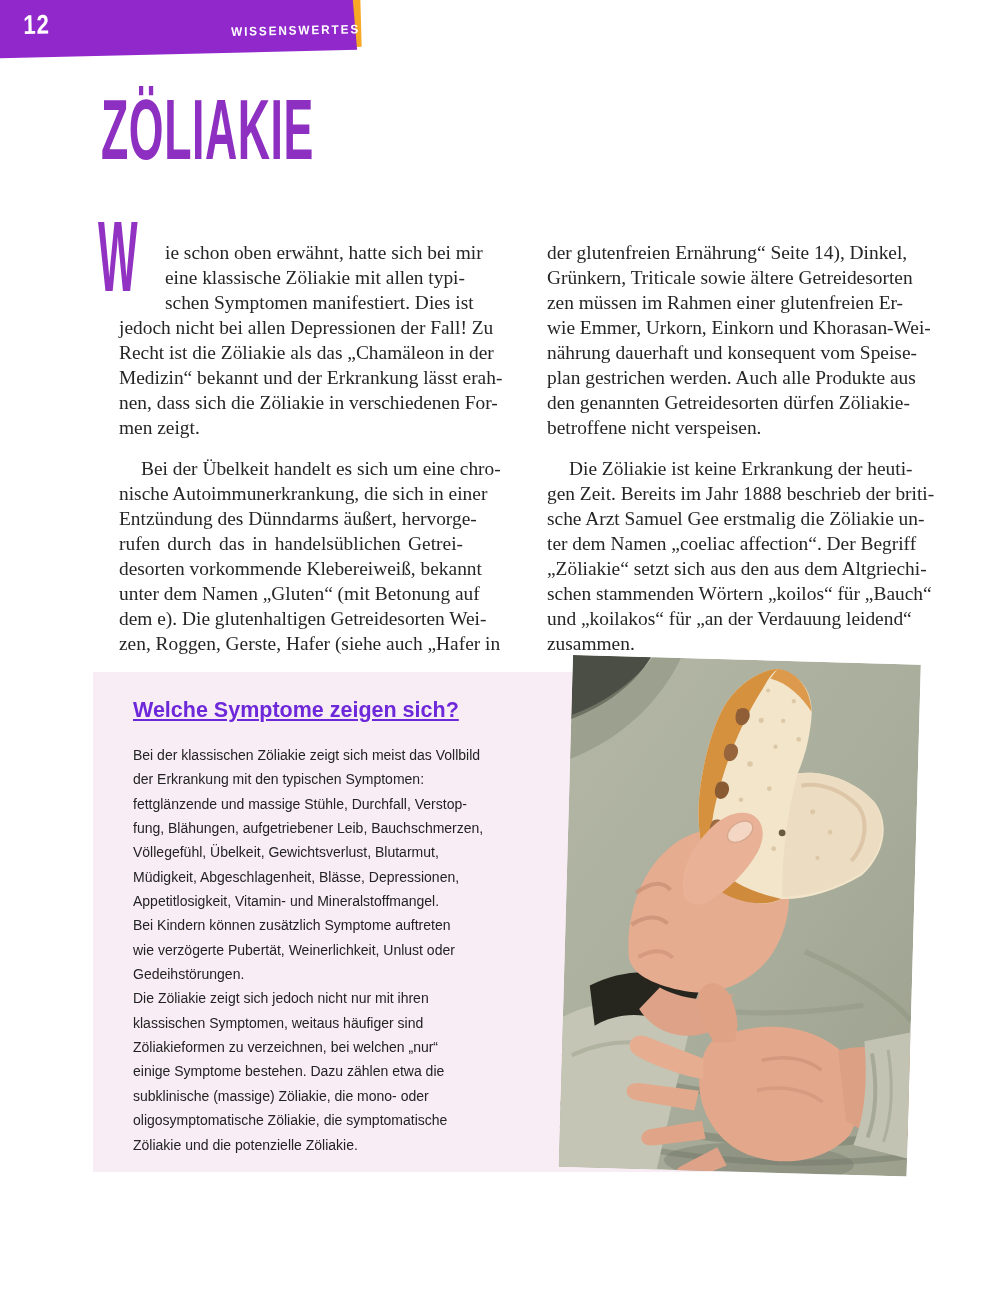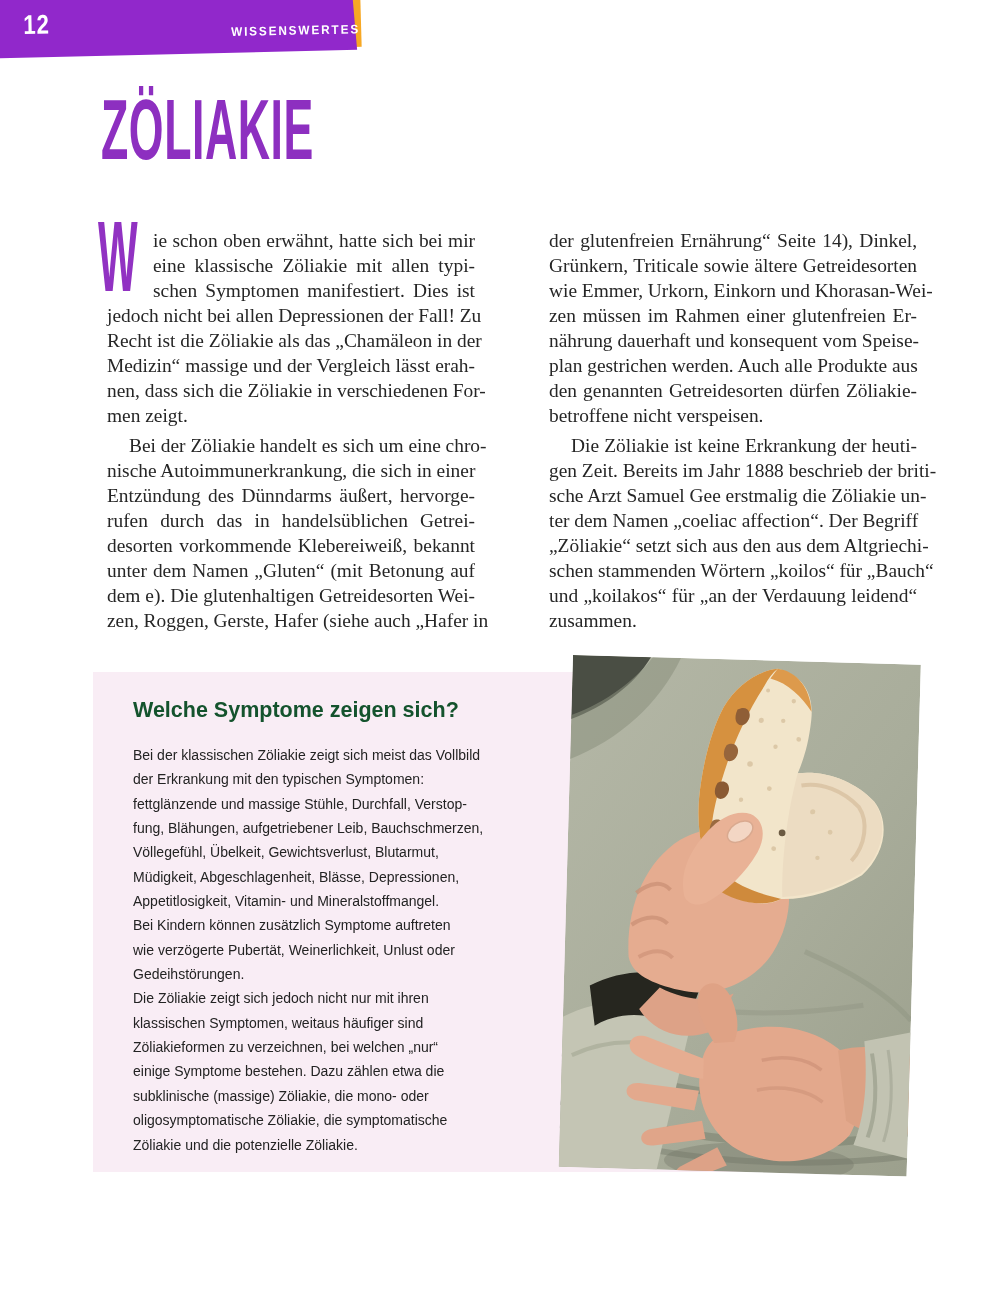--- a/index.html
+++ b/index.html
@@ -21,36 +21,36 @@
   
   .title{position:absolute;left:101px;top:86px;margin:0;font-family:"Liberation Sans",sans-serif;
          font-weight:700;font-size:86px;line-height:1;color:#8d2fc0;letter-spacing:1px;
          transform:scaleX(.52);transform-origin:left top;}
   .dropcap{position:absolute;left:98px;top:206px;font-family:"Liberation Sans",sans-serif;
            font-weight:700;font-size:100px;line-height:1;color:#9132c2;
            transform:scaleX(.42);transform-origin:left top;}
 
   
   .col{position:absolute;top:224px;width:376px;}
-  .col-left{left:103px;} .col-right{left:545px;}
-  .para{margin:4px;}
+  .col-left{left:103px;} .col-right{left:531px;}
+  .para{margin:16px;}
   .para > div{height:25px;line-height:25px;font-size:19.4px;white-space:nowrap;
               text-align:justify;text-align-last:justify;}
   .para > div.last{text-align-last:left;}
   .para.cont > div.last{text-align-last:justify;}
   .para + .para{margin-top:5px;}
   .p1-left > div:nth-child(-n+3){padding-left:46px;}
   .indent-first > div:first-child{text-indent:22px;}
 
   
   .symptom-box{position:absolute;left:93px;top:672px;width:753px;height:500px;
                background:#f9edf5;}
   .symptom-box h2{position:absolute;left:40px;top:26px;margin:0;
                   font-family:"Liberation Sans",sans-serif;font-weight:700;
-                  font-size:21.5px;color:#14532d;}
+                  font-size:21.5px;color:#6d28d9;text-decoration:underline;}
   .box-lines{position:absolute;left:40px;top:71px;width:470px;
              font-family:"Liberation Sans",sans-serif;color:#232323;}
   .box-lines > div{height:24.35px;line-height:24.35px;font-size:14px;white-space:nowrap;}
 
   
   .photo{position:absolute;left:573px;top:655px;width:348px;height:512px;margin:0;
          transform:rotate(1.6deg);transform-origin:left top;overflow:hidden;z-index:5;}
   .photo svg{display:block;width:100%;height:100%;}
 </style>
 </head>
@@ -67,42 +67,42 @@
 
   <div class="dropcap">W</div>
 
   <div class="col col-left">
     <div class="para justify p1-left">
         <div>ie schon oben erwähnt, hatte sich bei mir</div>
         <div>eine klassische Zöliakie mit allen typi-</div>
         <div>schen Symptomen manifestiert. Dies ist</div>
         <div>jedoch nicht bei allen Depressionen der Fall! Zu</div>
         <div>Recht ist die Zöliakie als das „Chamäleon in der</div>
-        <div>Medizin“ massige und der Vergleich lässt erah-</div>
+        <div>Medizin“ bekannt und der Erkrankung lässt erah-</div>
         <div>nen, dass sich die Zöliakie in verschiedenen For-</div>
         <div class="last">men zeigt.</div>
       </div>
     <div class="para justify cont indent-first">
-        <div>Bei der Zöliakie handelt es sich um eine chro-</div>
+        <div>Bei der Übelkeit handelt es sich um eine chro-</div>
         <div>nische Autoimmunerkrankung, die sich in einer</div>
         <div>Entzündung des Dünndarms äußert, hervorge-</div>
         <div>rufen durch das in handelsüblichen Getrei-</div>
         <div>desorten vorkommende Klebereiweiß, bekannt</div>
         <div>unter dem Namen „Gluten“ (mit Betonung auf</div>
         <div>dem e). Die glutenhaltigen Getreidesorten Wei-</div>
         <div class="last">zen, Roggen, Gerste, Hafer (siehe auch „Hafer in</div>
       </div>
   </div>
 
   <div class="col col-right">
     <div class="para justify">
         <div>der glutenfreien Ernährung“ Seite 14), Dinkel,</div>
         <div>Grünkern, Triticale sowie ältere Getreidesorten</div>
+        <div>zen müssen im Rahmen einer glutenfreien Er-</div>
         <div>wie Emmer, Urkorn, Einkorn und Khorasan-Wei-</div>
-        <div>zen müssen im Rahmen einer glutenfreien Er-</div>
         <div>nährung dauerhaft und konsequent vom Speise-</div>
         <div>plan gestrichen werden. Auch alle Produkte aus</div>
         <div>den genannten Getreidesorten dürfen Zöliakie-</div>
         <div class="last">betroffene nicht verspeisen.</div>
       </div>
     <div class="para justify indent-first">
         <div>Die Zöliakie ist keine Erkrankung der heuti-</div>
         <div>gen Zeit. Bereits im Jahr 1888 beschrieb der briti-</div>
         <div>sche Arzt Samuel Gee erstmalig die Zöliakie un-</div>
         <div>ter dem Namen „coeliac affection“. Der Begriff</div>

